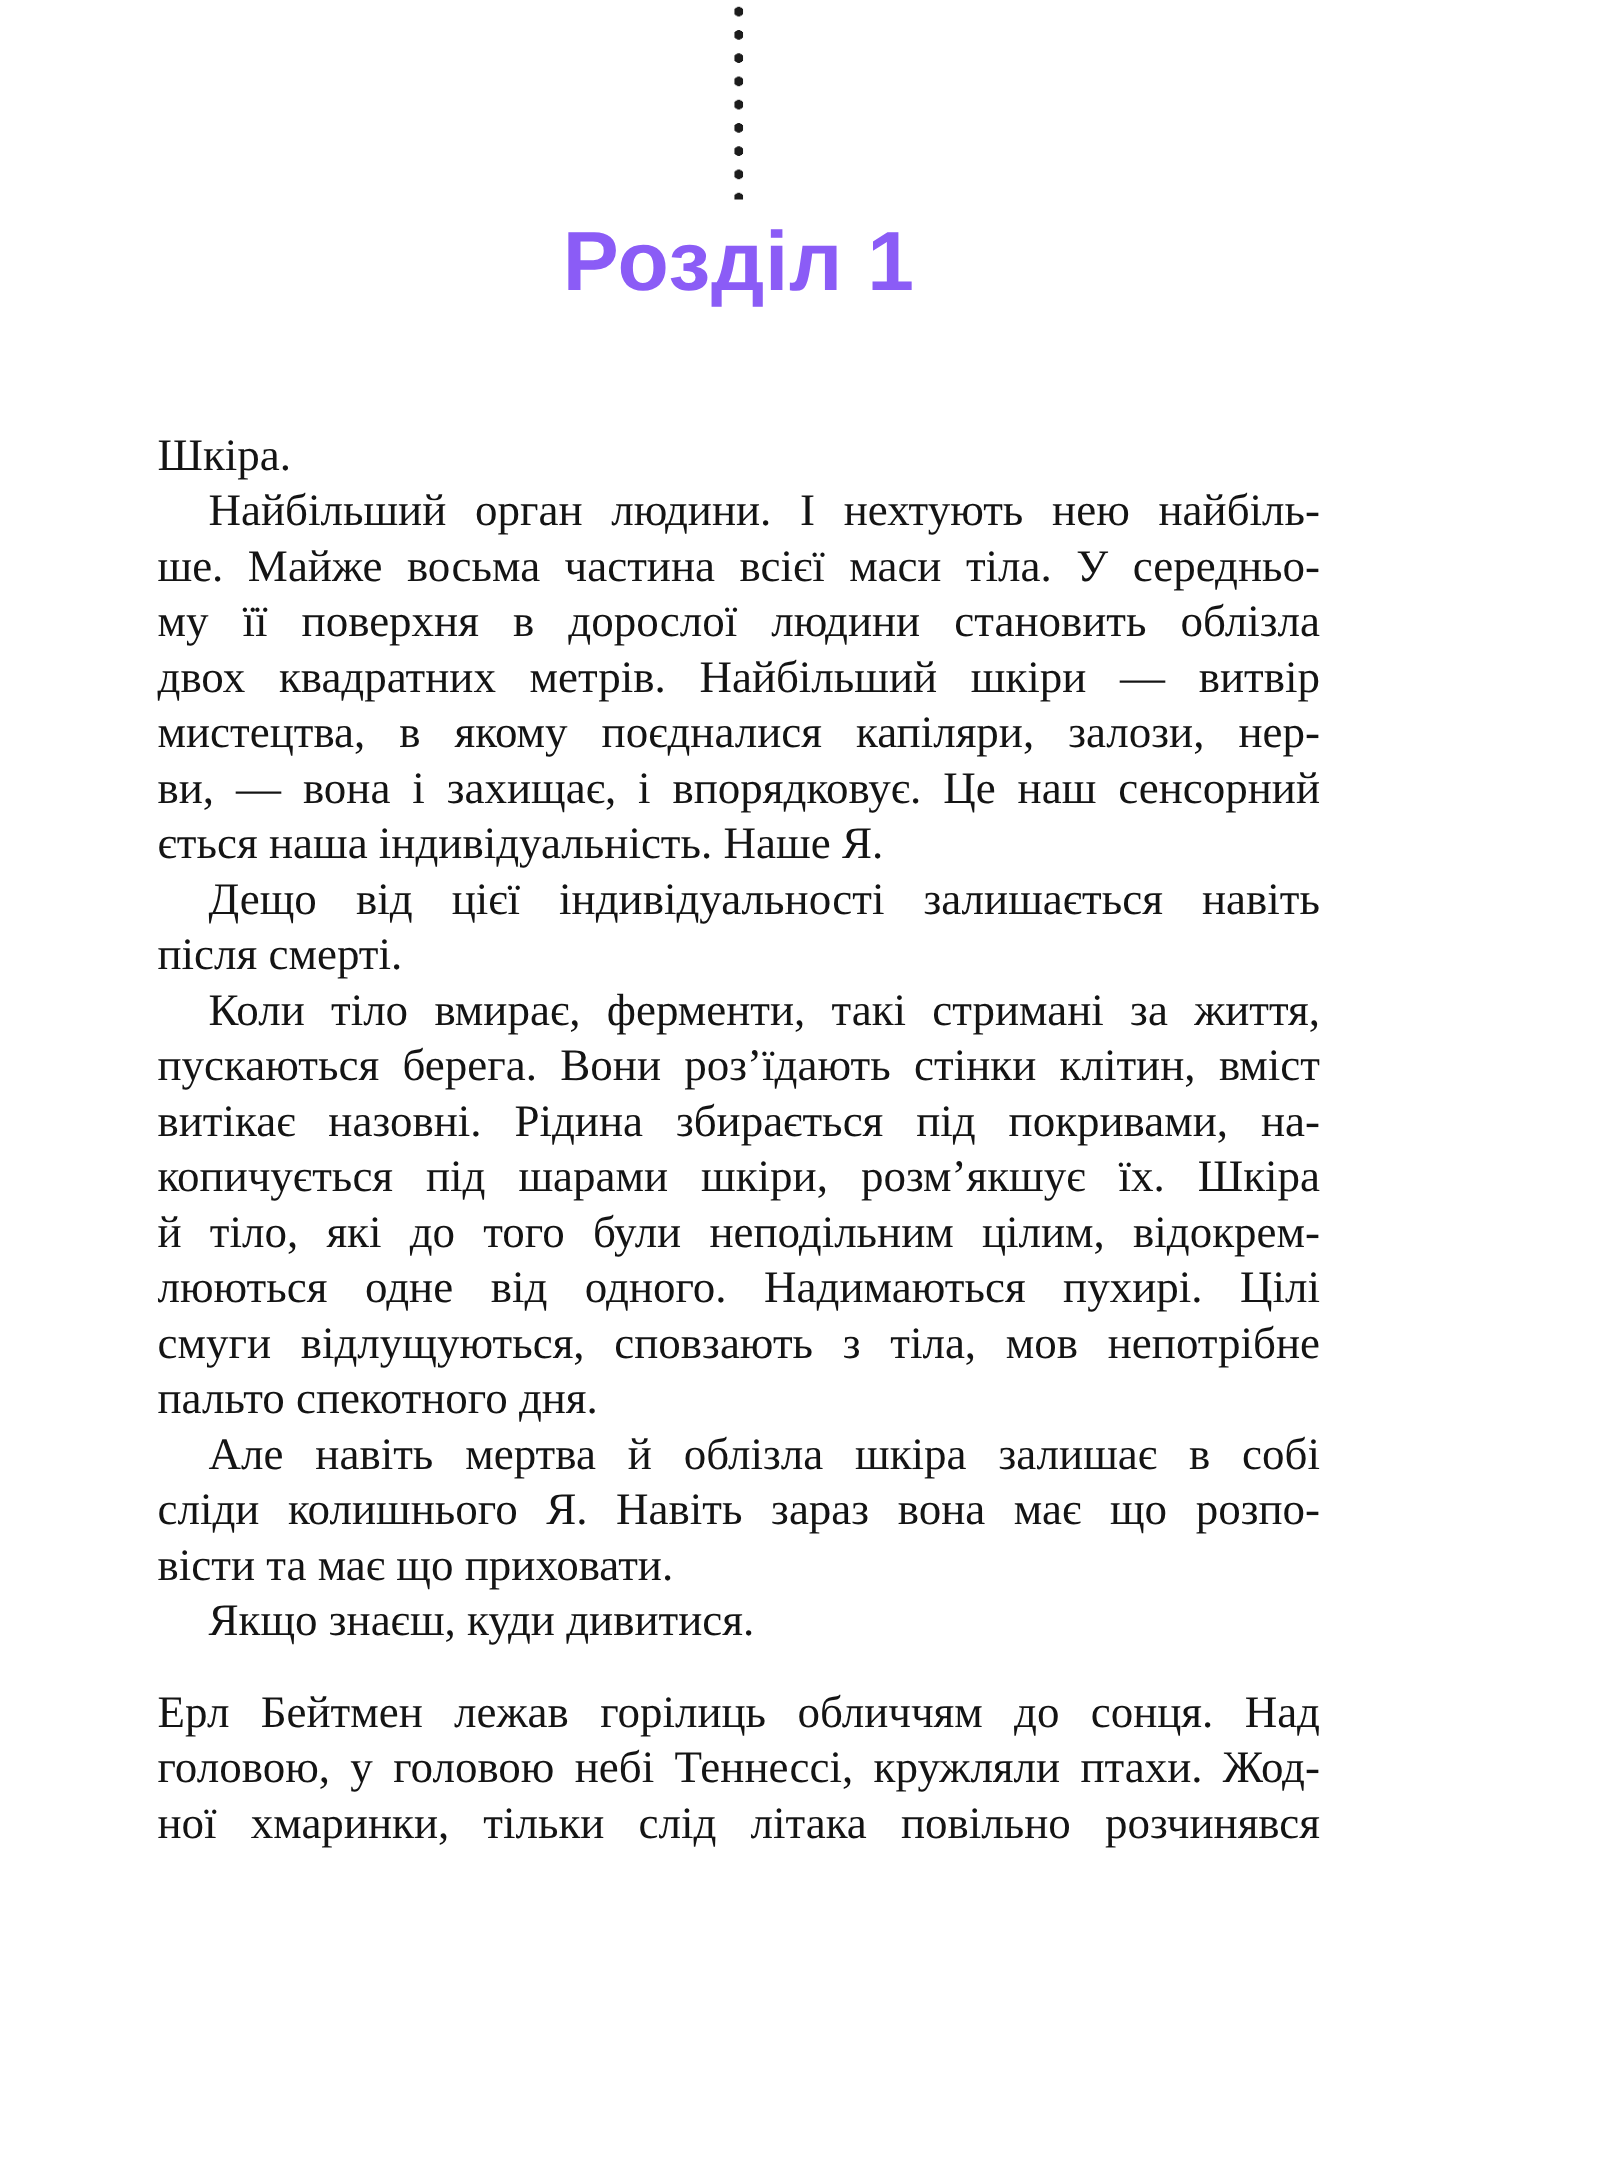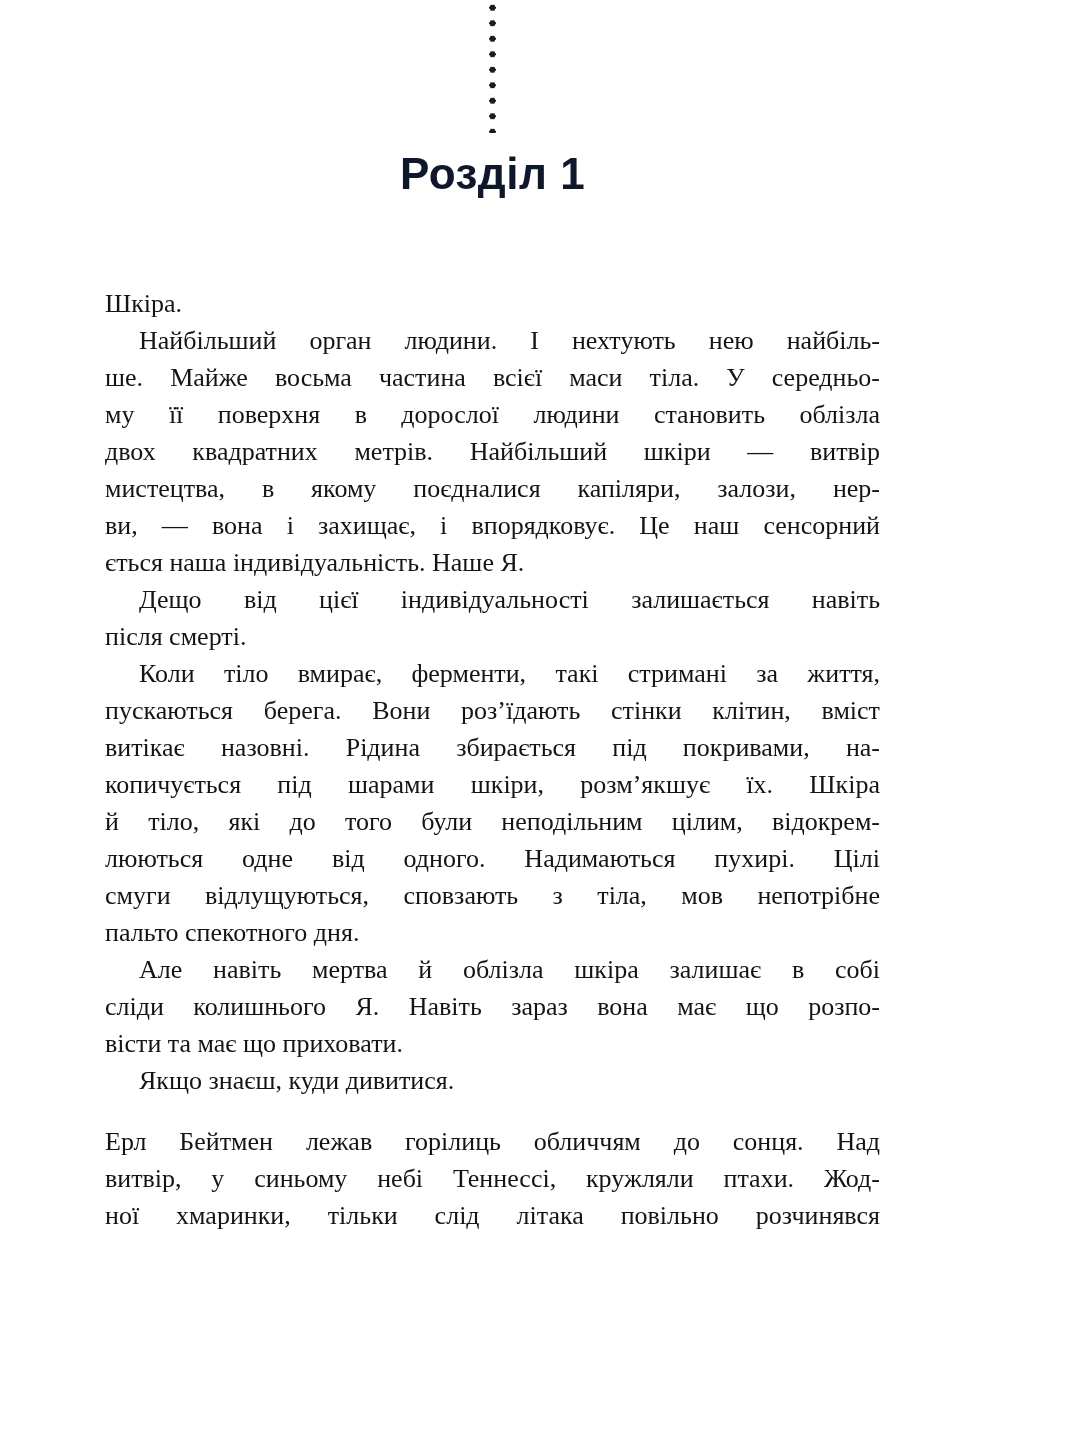--- a/index.html
+++ b/index.html
@@ -29,27 +29,27 @@
     margin: 0 auto;
     background-image: radial-gradient(circle 3.2px at 50% 50%, #1c1c1c 97%, rgba(0,0,0,0));
     background-size: 7px 15.5px;
     background-repeat: repeat-y;
   }
   h1.chapter-heading {
     margin: 16px 0 86px 0;
     text-align: center;
     font-family: "Liberation Sans", sans-serif;
     font-weight: 700;
-    font-size: 44px;
+    font-size: 56px;
     line-height: 50px;
-    color: #0f172a;
+    color: #8b5cf6;
     letter-spacing: 0.5px;
   }
   .body-text {
-    font-size: 26px;
+    font-size: 30px;
     line-height: 37px;
   }
   .section + .section {
     margin-top: 24px;
   }
   .line {
     text-align: justify;
     text-align-last: justify;
     white-space: normal;
   }
@@ -99,18 +99,18 @@
           <div class="line">сліди колишнього Я. Навіть зараз вона має що розпо-</div>
           <div class="line last-line">вісти та має що приховати.</div>
         </div>
         <div class="paragraph">
           <div class="line indent last-line">Якщо знаєш, куди дивитися.</div>
         </div>
       </div>
       <div class="section">
         <div class="paragraph">
           <div class="line">Ерл Бейтмен лежав горілиць обличчям до сонця. Над</div>
-          <div class="line">витвір, у синьому небі Теннессі, кружляли птахи. Жод-</div>
+          <div class="line">головою, у головою небі Теннессі, кружляли птахи. Жод-</div>
           <div class="line">ної хмаринки, тільки слід літака повільно розчинявся</div>
         </div>
       </div>
     </div>
 </div>
 
 </body></html>

